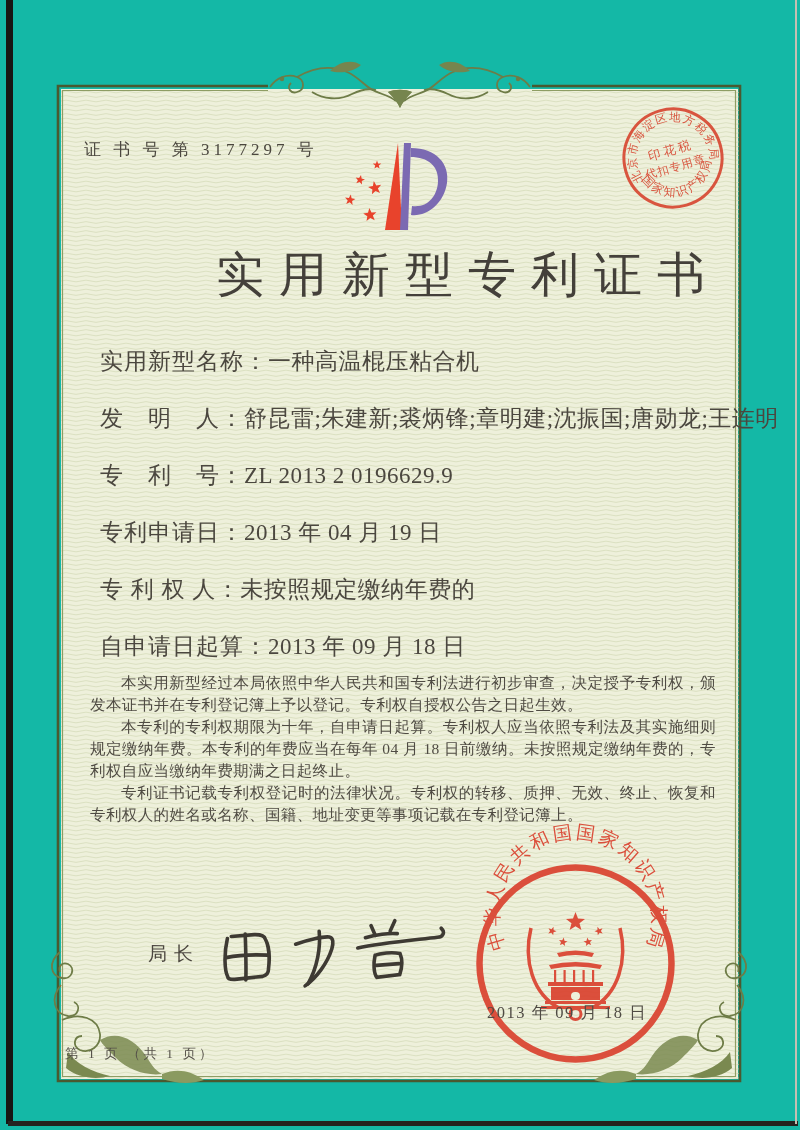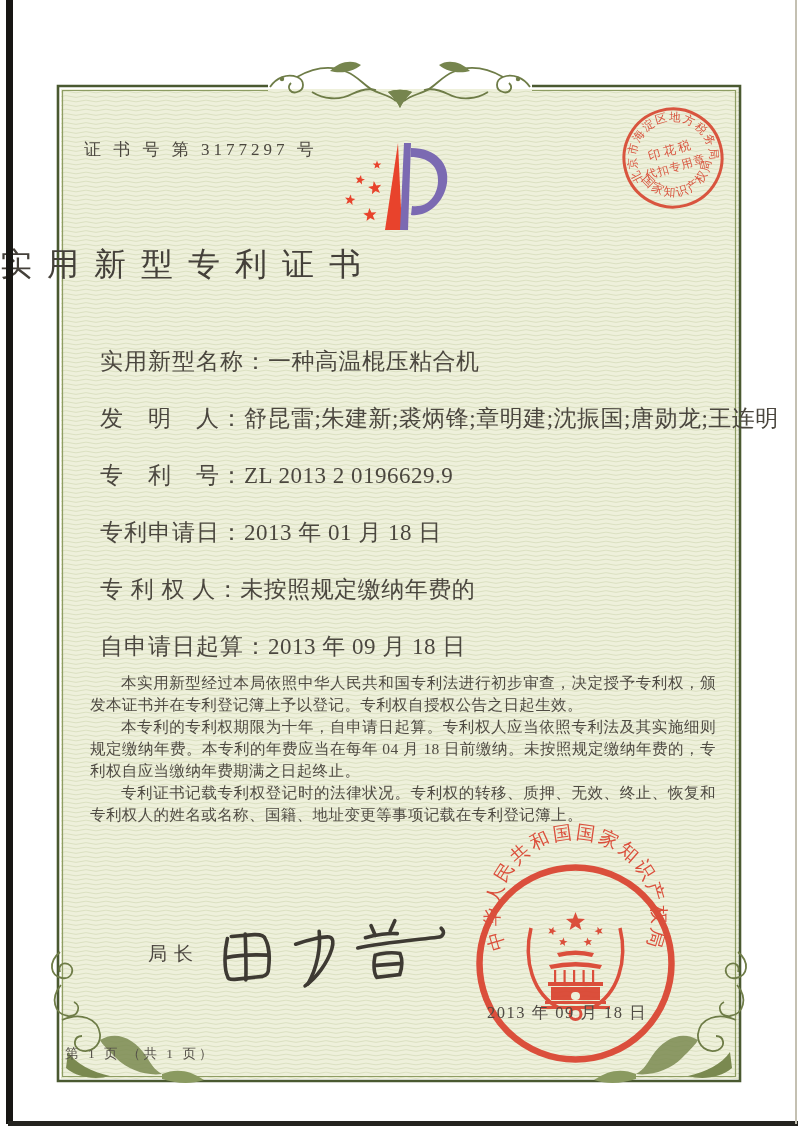--- a/index.html
+++ b/index.html
@@ -1,28 +1,28 @@
 <!DOCTYPE html>
 <html><head>
 <meta charset="utf-8">
 <style>
   html,body{margin:0;padding:0;background:#e8e4d8;}
   .page{
     position:relative;width:800px;height:1130px;margin:0 auto;
-    background:#ffffff;overflow:hidden;
+    background:#14b8a6;overflow:hidden;
     font-family:"Liberation Serif","DejaVu Serif",serif;color:#4b473f;
   }
   .scan-left{position:absolute;left:6px;top:0;width:7px;height:1124px;background:#171613;}
   .scan-bottom{position:absolute;left:8px;top:1121px;width:790px;height:5px;background:#24231f;}
   .scan-right{position:absolute;left:795px;top:0;width:2px;height:1124px;background:#c4c0b2;}
   .inner-bg{position:absolute;left:61px;top:89px;width:677px;height:990px;background:#eef0db;}
   svg.abs{position:absolute;overflow:visible;}
   .cert-number{position:absolute;left:84px;top:138px;font-size:17px;letter-spacing:4px;}
-  .title{position:absolute;left:0;top:243px;width:720px;text-align:left;
-         font-size:32px;letter-spacing:15px;color:#44403a;font-weight:500;}
+  .title{position:absolute;left:0;top:243px;width:720px;text-align:right;
+         font-size:48px;letter-spacing:15px;color:#44403a;font-weight:500;}
   .fields{position:absolute;left:100px;top:351px;width:620px;}
   .field-row{display:flex;font-size:23px;line-height:22px;margin-bottom:35px;white-space:nowrap;}
   .field-label{flex:0 0 auto;letter-spacing:1px;}
   .field-value{flex:0 0 auto;letter-spacing:0.5px;}
   .body-text{position:absolute;left:90px;top:672px;width:626px;font-size:15.5px;
              line-height:22px;text-align:justify;color:#4f4b43;}
   .body-text p{margin:0;text-indent:2em;letter-spacing:0.4px;}
   .director{position:absolute;left:148px;top:941px;font-size:19px;letter-spacing:7px;color:#4b463f;}
   .seal-date{position:absolute;left:487px;top:1002px;font-size:16.5px;letter-spacing:1.5px;
              color:#4f4b44;z-index:6;}
@@ -323,21 +323,21 @@
     <div class="field-row">
       <span class="field-label">发　明　人：</span>
       <span class="field-value">舒昆雷;朱建新;裘炳锋;章明建;沈振国;唐勋龙;王连明</span>
     </div>
     <div class="field-row">
       <span class="field-label">专　利　号：</span>
       <span class="field-value">ZL 2013 2 0196629.9</span>
     </div>
     <div class="field-row">
       <span class="field-label">专利申请日：</span>
-      <span class="field-value">2013 年 01 月 18 日</span>
+      <span class="field-value">2013 年 04 月 19 日</span>
     </div>
     <div class="field-row">
       <span class="field-label">专 利 权 人：</span>
       <span class="field-value">未按照规定缴纳年费的</span>
     </div>
     <div class="field-row">
       <span class="field-label">自申请日起算：</span>
       <span class="field-value">2013 年 09 月 18 日</span>
     </div>
   </div>

